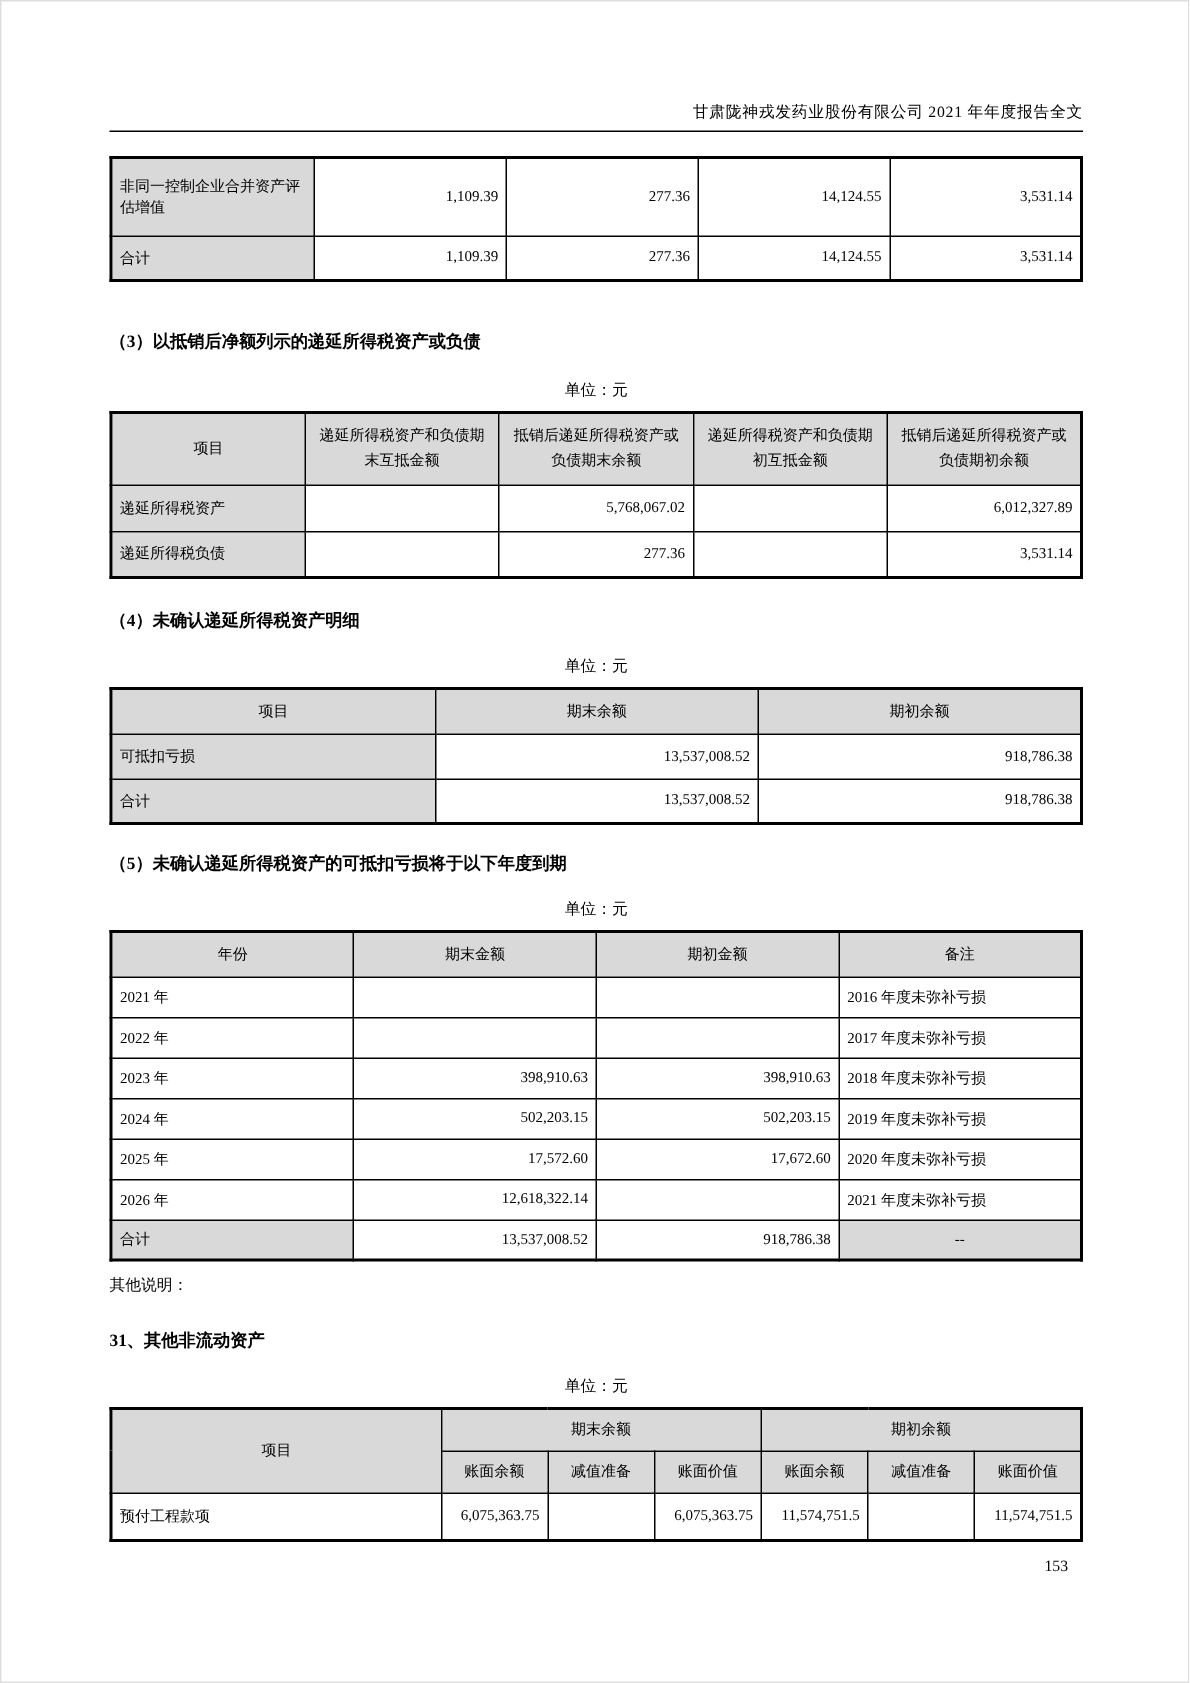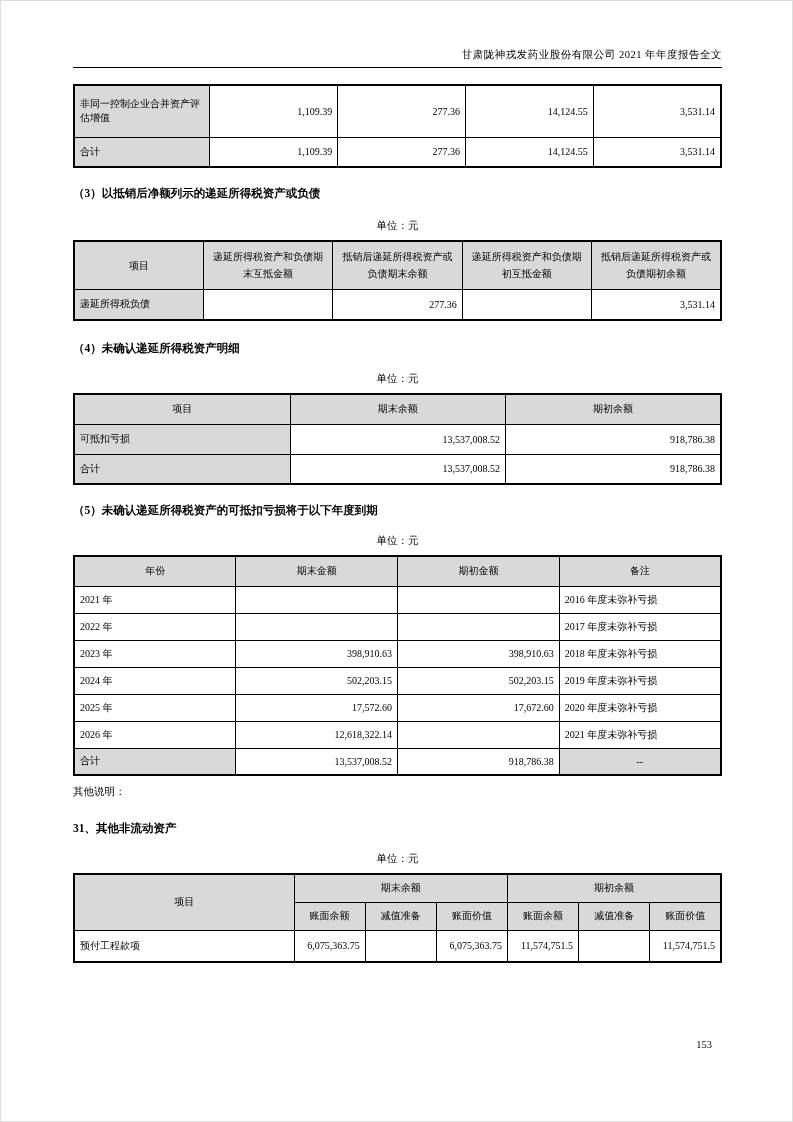--- a/index.html
+++ b/index.html
@@ -8,21 +8,21 @@
     width:793px; height:1122px;
     font-family:"Liberation Serif","DejaVu Serif",serif;
     color:#000;
   }
   .page {
     position:relative; width:793px; height:1122px;
     background:#fff; border:1px solid #dedede; overflow:hidden;
   }
   .content { width:649px; margin:0 72px; }
 
-  .doc-header { padding-top:47px; }
+  .doc-header { padding-top:67px; }
   .doc-header .title {
     text-align:right; font-size:10.5px; letter-spacing:0.5px;
     padding-bottom:5px; border-bottom:1px solid #000;
   }
 
   table.report {
     width:100%; border-collapse:collapse; table-layout:fixed;
     border:2px solid #000; font-size:10px;
   }
   table.report td {
@@ -32,21 +32,21 @@
   .gray { background:#d9d9d9; }
   .num { text-align:right; }
   .ctr { text-align:center; }
   .lbl { text-align:left; }
 
   .t1 { margin-top:16px;padding-left:35px; }
   .t1 .r-tall td { height:52px; }
   .t1 .r-std td { height:30px; }
 
   .sec-heading { font-size:11.5px; font-weight:bold; }
-  .h3m { margin-top:18px; }
+  .h3m { margin-top:32px; }
   .h4m { margin-top:20px; }
   .h5m { margin-top:18px; }
   .h31m { margin-top:22px; }
 
   .unit { text-align:center; font-size:10.5px; margin-top:18px; }
   .unit-sm { margin-top:16px; }
 
   .t3 { margin-top:7px; }
   .t3 .hdr td { height:48px; line-height:1.7; }
   .t3 .r-std td { height:31px; }
@@ -115,20 +115,27 @@
           <col style="width:20%">
           <col style="width:20%">
         </colgroup>
       <tbody>
           <tr class="hdr">
         <td class="gray ctr">项目</td>
         <td class="gray ctr">递延所得税资产和负债期末互抵金额</td>
         <td class="gray ctr">抵销后递延所得税资产或负债期末余额</td>
         <td class="gray ctr">递延所得税资产和负债期初互抵金额</td>
         <td class="gray ctr">抵销后递延所得税资产或负债期初余额</td>
+      </tr>
+      <tr class="r-std">
+        <td class="gray lbl">递延所得税资产</td>
+        <td class="num"></td>
+        <td class="num">5,768,067.02</td>
+        <td class="num"></td>
+        <td class="num">6,012,327.89</td>
       </tr>
       <tr class="r-std">
         <td class="gray lbl">递延所得税负债</td>
         <td class="num"></td>
         <td class="num">277.36</td>
         <td class="num"></td>
         <td class="num">3,531.14</td>
       </tr>
     </tbody>
       </table>

